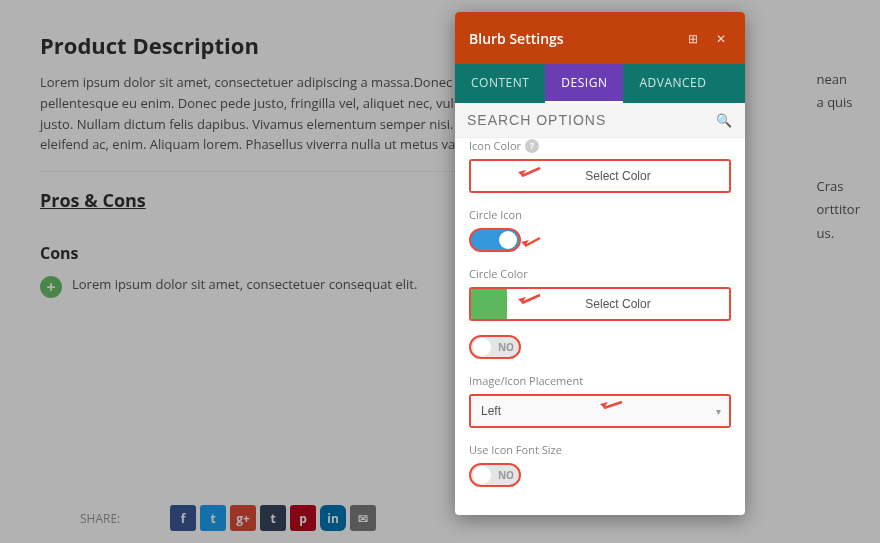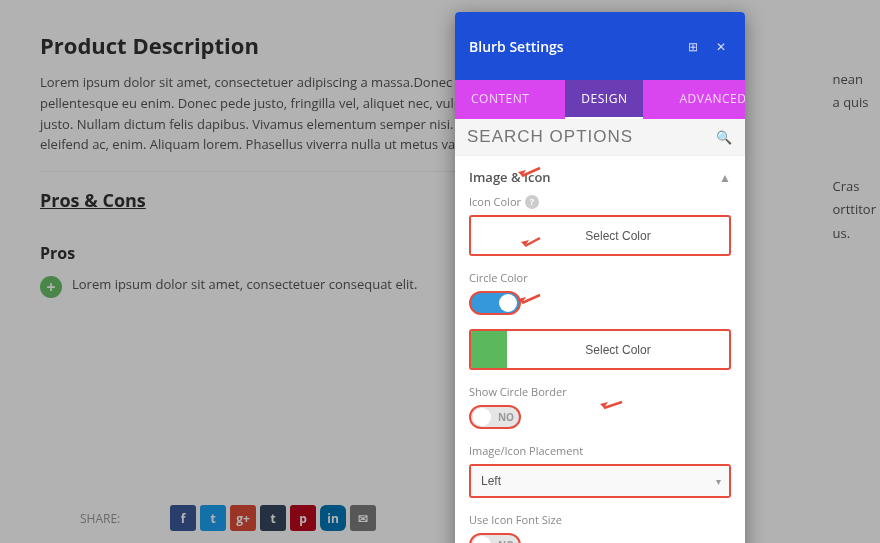--- a/index.html
+++ b/index.html
@@ -117,22 +117,22 @@
       left: 455px;
       width: 290px;
       background: #fff;
       border-radius: 4px;
       overflow: hidden;
       box-shadow: 0 4px 20px rgba(0,0,0,0.4);
       z-index: 20;
     }
 
     .panel-header {
-      background: #1d4ed8;
-      padding: 24px 14px;
+      background: #c2410c;
+      padding: 16px 14px;
       display: flex;
       align-items: center;
       justify-content: space-between;
     }
 
     .panel-title {
       color: white;
       font-size: 14px;
       font-weight: 600;
     }
@@ -148,23 +148,22 @@
       display: flex;
       align-items: center;
       justify-content: center;
       color: rgba(255,255,255,0.8);
       font-size: 12px;
       cursor: pointer;
     }
 
     
     .tabs {
-      background: #d946ef;
-      display: flex;
-      gap: 20px;
+      background: #0f766e;
+      display: flex;
     }
 
     .tab {
       padding: 10px 16px;
       font-size: 12px;
       color: rgba(255,255,255,0.8);
       cursor: pointer;
       text-transform: uppercase;
       letter-spacing: 0.5px;
     }
@@ -181,21 +180,21 @@
       padding: 8px 12px;
       display: flex;
       align-items: center;
       gap: 6px;
       border-bottom: 1px solid #eee;
     }
 
     .search-input {
       border: none;
       background: transparent;
-      font-size: 17px;
+      font-size: 14px;
       color: #999;
       letter-spacing: 1px;
       text-transform: uppercase;
       flex: 1;
       outline: none;
     }
 
     .search-icon-wrap {
       color: #ccc;
       font-size: 13px;
@@ -254,21 +253,21 @@
       justify-content: center;
       font-weight: bold;
     }
 
     
     .color-btn {
       width: 100%;
       border: 2px solid #e74c3c;
       border-radius: 3px;
       padding: 0;
-      height: 41px;
+      height: 34px;
       display: flex;
       align-items: center;
       overflow: hidden;
       cursor: pointer;
       background: white;
     }
 
     .color-swatch {
       width: 36px;
       height: 100%;
@@ -380,21 +379,21 @@
   </style>
 </head>
 <body>
 
 <div class="bg-content">
   <h2>Product Description</h2>
   <p>Lorem ipsum dolor sit amet, consectetuer adipiscing a massa.Donec quam felis, ultricies nec, pellentesque eu enim. Donec pede justo, fringilla vel, aliquet nec, vulpu imperdiet a, venenatis vitae, justo. Nullam dictum felis dapibus. Vivamus elementum semper nisi. Aenean vu eu, consequat vitae, eleifend ac, enim. Aliquam lorem. Phasellus viverra nulla ut metus varius laoreet.</p>
   <hr class="divider">
   <h3>Pros &amp; Cons</h3>
   <br>
-  <h4>Pros</h4>
+  <h4>Cons</h4>
   <div class="pros-item">
     <div class="pros-circle">+</div>
     <p>Lorem ipsum dolor sit amet, consectetuer consequat elit.</p>
   </div>
 
   
   <div class="share-bar" style="position:absolute;bottom:16px;left:80px;justify-content:center;">
     <span class="share-label">SHARE:</span>
   </div>
 </div>
@@ -427,57 +426,53 @@
     <div class="tab">Advanced</div>
   </div>
 
   <div class="search-bar">
     <input class="search-input" type="text" placeholder="SEARCH OPTIONS" style="">
     <div class="search-icon-wrap">🔍</div>
   </div>
 
   <div class="panel-body">
 
-    <div class="section-header">
-      <span class="section-title">Image &amp; Icon</span>
-      <span class="section-arrow">▲</span>
-    </div>
 
     <div class="field">
       <div class="field-label">
         <span>Icon Color</span>
         <div class="field-help">?</div>
       </div>
       <button class="color-btn">
         <div class="color-swatch empty"></div>
         <span class="color-btn-label">Select Color</span>
       </button>
     </div>
 
     <div class="field">
       <div class="field-label">
-        <span>Circle Color</span>
+        <span>Circle Icon</span>
       </div>
       <div class="toggle yes" style="border:2px solid #e74c3c;">
         <span class="toggle-text" style="left:6px;color:white;font-size:10px;font-weight:bold;margin-top:36px;">YES</span>
         <div class="toggle-knob" style="right:2px;position:absolute;"></div>
       </div>
     </div>
 
     <div class="field">
+      <div class="field-label">
+        <span>Circle Color</span>
+      </div>
       <button class="color-btn">
         <div class="color-swatch green"></div>
         <span class="color-btn-label">Select Color</span>
       </button>
     </div>
 
     <div class="field">
-      <div class="field-label">
-        <span>Show Circle Border</span>
-      </div>
       <div class="toggle no">
         <div class="toggle-knob" style="left:2px;position:absolute;"></div>
         <span class="toggle-text" style="right:5px;color:#999;font-size:10px;font-weight:bold;">NO</span>
       </div>
     </div>
 
     <div class="field">
       <div class="field-label">
         <span>Image/Icon Placement</span>
       </div>
@@ -522,19 +517,19 @@
     <line x1="0" y1="0" x2="-18" y2="8" stroke="#e74c3c" stroke-width="2.5"></line>
     <polygon points="-18,8 -14,2 -22,4" fill="#e74c3c"></polygon>
   </g>
 
   <g transform="translate(622, 402)">
     <line x1="0" y1="0" x2="-18" y2="6" stroke="#e74c3c" stroke-width="2.5"></line>
     <polygon points="-18,6 -14,0 -22,2" fill="#e74c3c"></polygon>
   </g>
 </svg>
 
-<div style="position:absolute;top:68px;right:4px;font-size:13px;color:#555;z-index:5;line-height:1.8;">
+<div style="position:absolute;top:68px;right:20px;font-size:13px;color:#555;z-index:5;line-height:1.8;">
   <div>nean</div>
   <div>a quis</div>
   <div style="margin-top:60px;">Cras</div>
   <div>orttitor</div>
   <div>us.</div>
 </div>
 
 </body></html>

